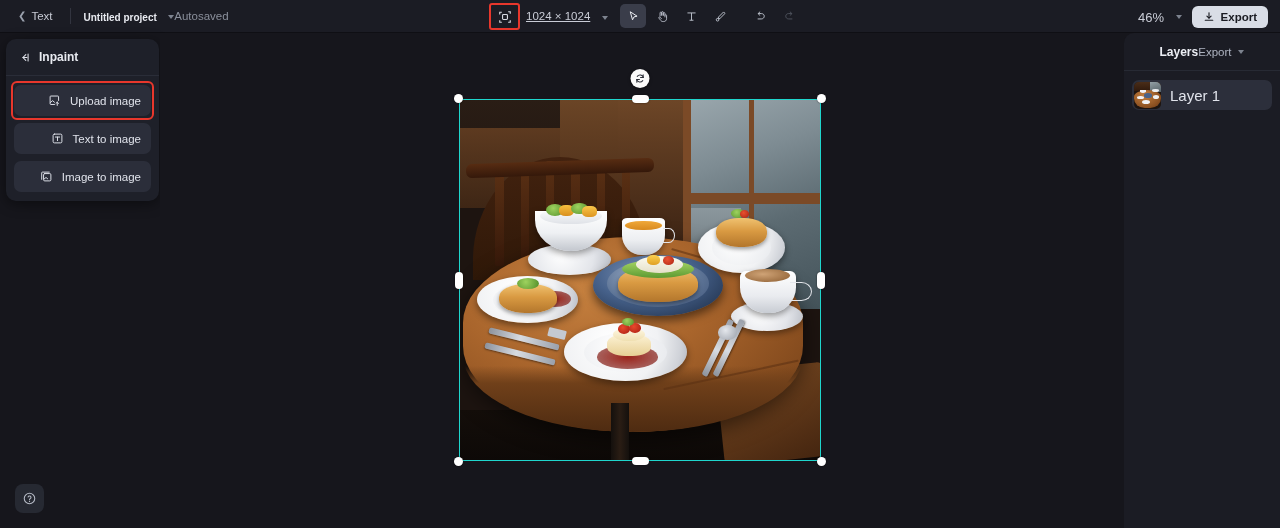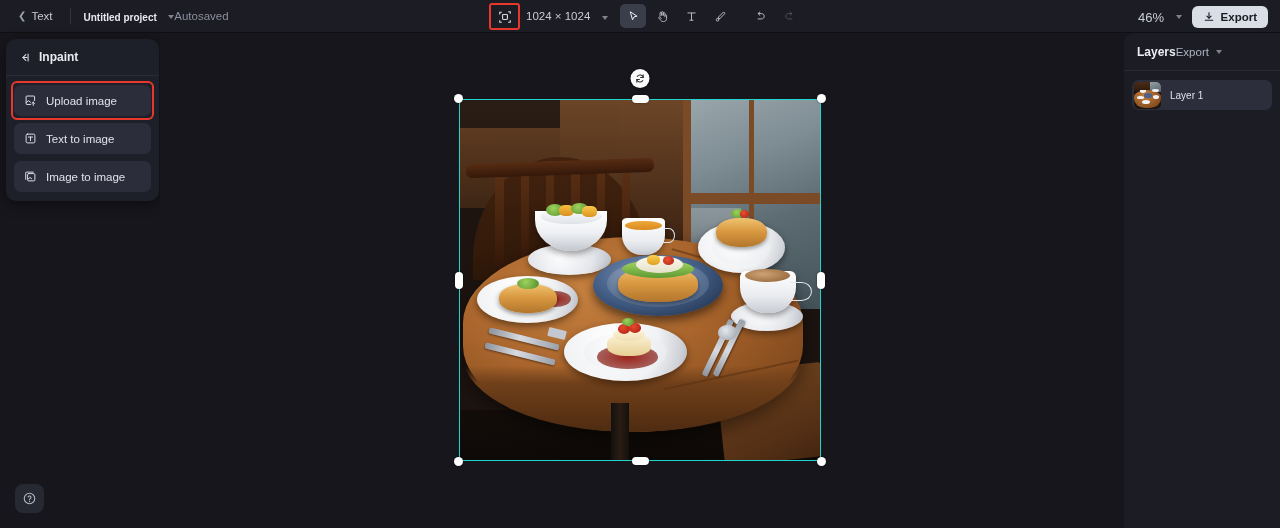--- a/index.html
+++ b/index.html
@@ -33,21 +33,21 @@
     position: absolute; left: 489px; top: 3px;
     width: 31px; height: 27px;
     border: 2px solid #e8372c; border-radius: 3px;
     display: flex; align-items: center; justify-content: center;
   }
   .icon-btn {
     width: 26px; height: 24px; border-radius: 5px;
     display: flex; align-items: center; justify-content: center; cursor: pointer;
   }
   .icon-btn.active { background: #3a3d4a; }
-  .size-label { position: absolute; left: 526px; top: 10px; color: #c9ccd6; font-size: 11.5px; cursor: pointer; white-space: nowrap; }
+  .size-label { position: absolute; left: 526px; top: 10px; color: #c9ccd6; font-size: 11.5px; cursor: pointer; white-space: nowrap; text-decoration: underline; }
 
   .tools { position: absolute; left: 620px; top: 4px; display: flex; align-items: center; gap: 3px; }
   .tools .sep { width: 8px; }
 
   .tb-right { position: absolute; right: 12px; top: 0; height: 33px; display: flex; align-items: center; gap: 10px; }
   .zoom-label { color: #c9ccd6; font-size: 13px; cursor: pointer; }
   .export-btn {
     display: flex; align-items: center; gap: 6px;
     background: #d9dde6; color: #1a1b22;
     font-size: 11.5px; font-weight: bold;
@@ -63,21 +63,21 @@
   }
   .create-head {
     height: 37px; display: flex; align-items: center; gap: 8px;
     padding: 0 12px; border-bottom: 1px solid #2a2d38;
     color: #e8eaf0; font-size: 12px; font-weight: bold;
   }
   .create-list { padding: 9px 8px 0 8px; display: flex; flex-direction: column; gap: 7px; }
   .create-item {
     position: relative; height: 31px; border-radius: 7px;
     background: #2b2e3a; display: flex; align-items: center; gap: 9px;
-    padding: 0 10px; color: #dfe2ea; font-size: 11.5px; cursor: pointer;
+    padding: 0 10px; color: #dfe2ea; font-size: 11.5px; cursor: pointer; justify-content: flex-end;
   }
   .create-item.highlight::after {
     content: ""; position: absolute; left: -3px; top: -4px; right: -3px; bottom: -4px;
     border: 2px solid #e8372c; border-radius: 6px; pointer-events: none;
   }
 
   
   .canvas-toolbar {
     position: absolute; left: 398px; top: 42px; height: 23px;
     background: #2a2d38; border-radius: 6px;
@@ -106,31 +106,31 @@
     display: flex; align-items: center; justify-content: center; cursor: grab;
     box-shadow: 0 1px 3px rgba(0,0,0,.5);
   }
 
   
   .right-panel {
     position: absolute; right: 0; top: 33px; width: 156px; height: 495px;
     background: #1b1c24; border-top-left-radius: 10px;
   }
   .rp-head {
-    height: 38px; display: flex; align-items: center; justify-content: flex-start;
+    height: 38px; display: flex; align-items: center; justify-content: center;
     padding: 0 13px; border-bottom: 1px solid #272a34;
   }
   .rp-title { color: #eceef4; font-size: 12px; font-weight: bold; }
   .rp-history { color: #aeb3c0; font-size: 11.5px; cursor: pointer; display:flex; align-items:center; }
   .layer-row {
     margin: 9px 8px 0 8px; height: 30px; border-radius: 7px; background: #2c2f3b;
     display: flex; align-items: center; gap: 9px; padding-left: 2px; cursor: pointer;
   }
   .layer-thumb { width: 27px; height: 27px; border-radius: 5px; overflow: hidden; flex: none; position: relative; }
-  .layer-name { color: #e0e3eb; font-size: 10px; }
+  .layer-name { color: #e0e3eb; font-size: 15px; }
 
   
   .help-btn {
     position: absolute; left: 15px; bottom: 15px; width: 29px; height: 29px;
     border-radius: 8px; background: #262932;
     display: flex; align-items: center; justify-content: center; cursor: pointer;
   }
 
   
   .scene { position: absolute; inset: 0; background: #1d1410; }

